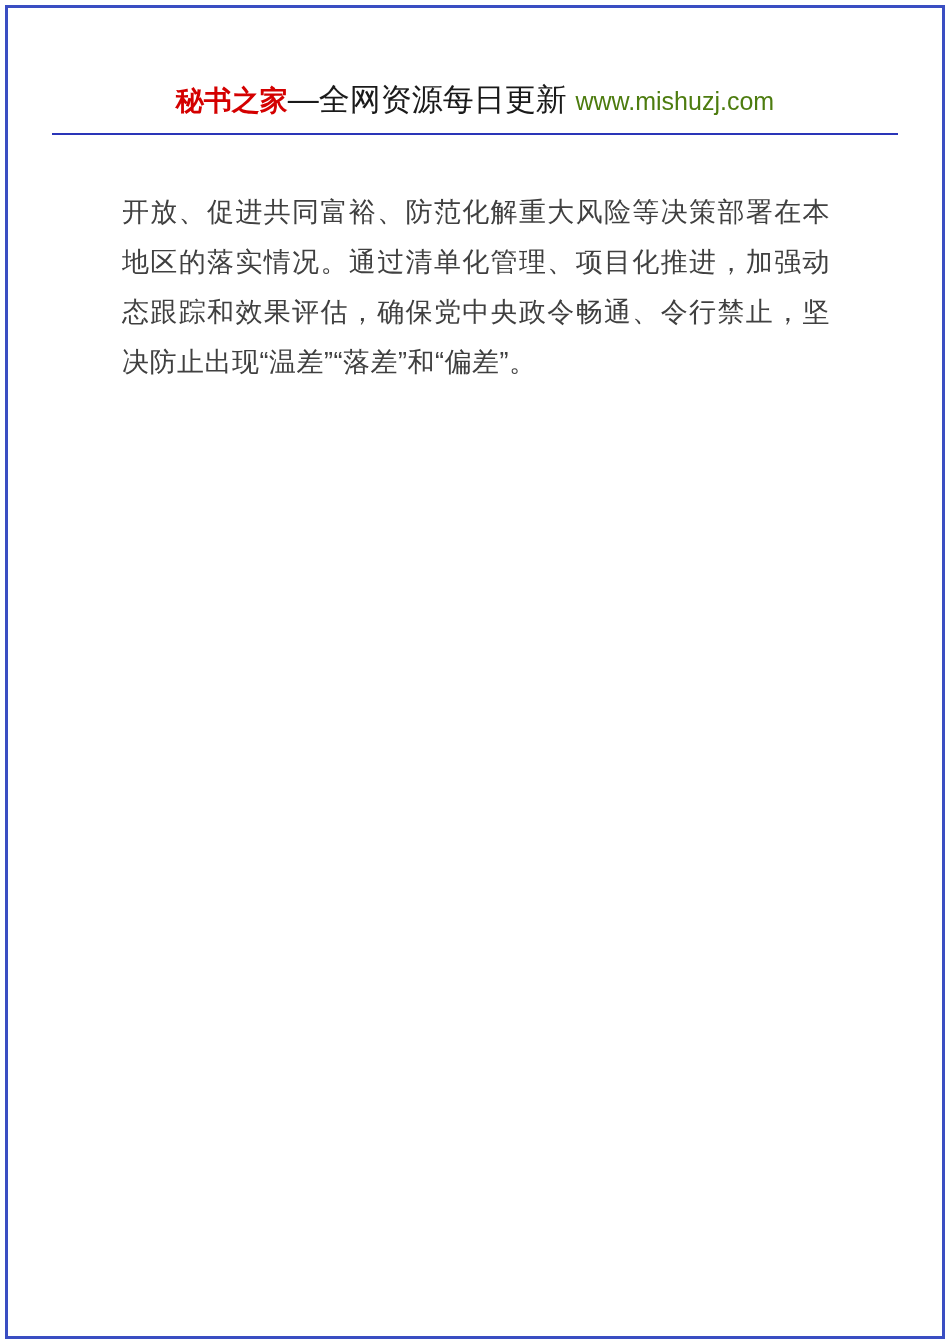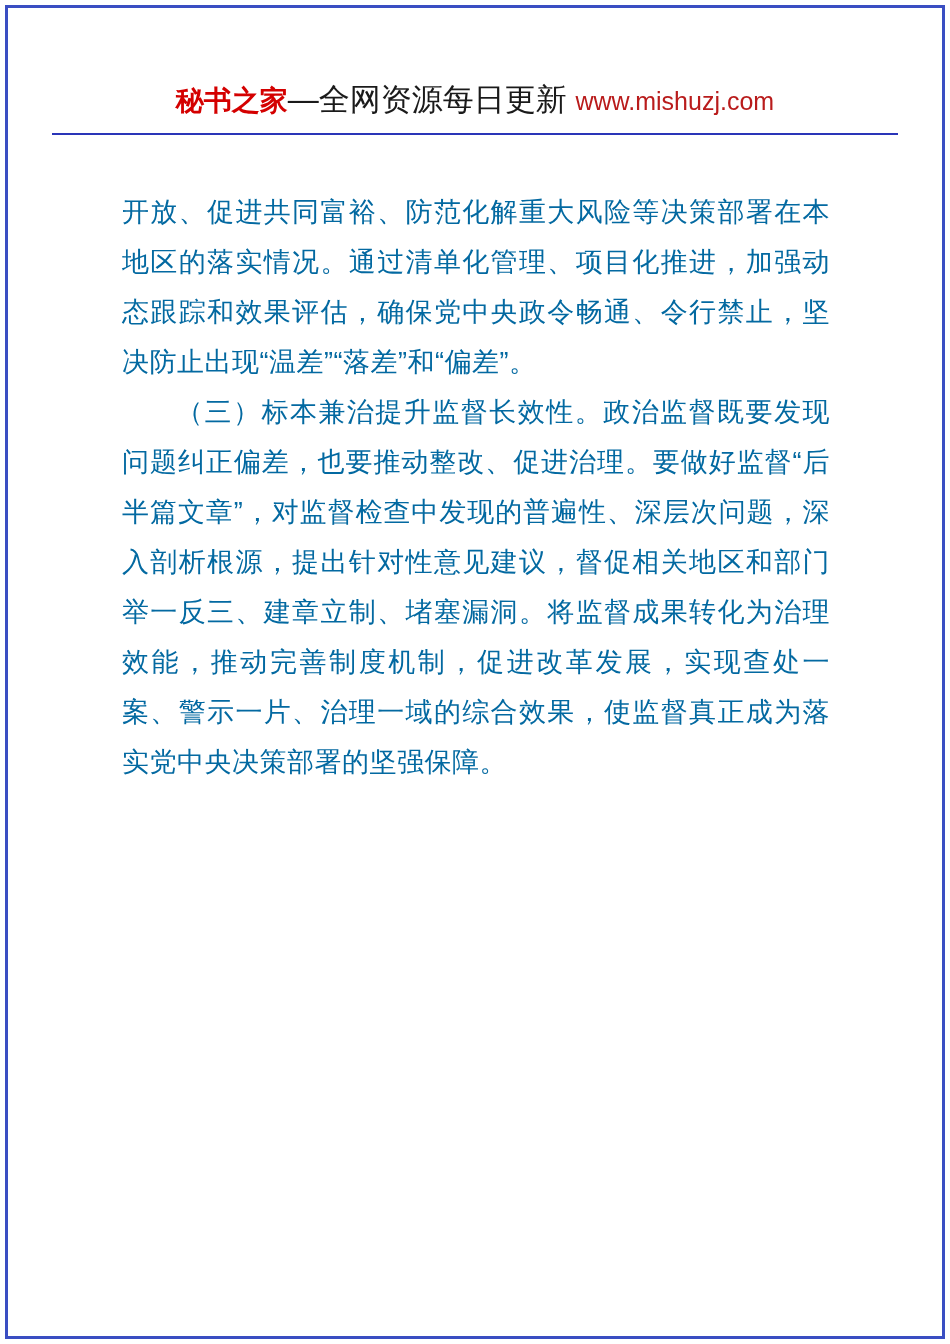--- a/index.html
+++ b/index.html
@@ -31,36 +31,36 @@
     color: #d40000;
     font-weight: bold;
     font-size: 28px;
     font-family: "Liberation Serif", "DejaVu Serif", serif;
   }
   .header .tagline {
     color: #1a1a1a;
     font-size: 31px;
   }
   .header .url {
-    color: #b91c1c;
+    color: #4d7c0f;
     font-size: 25px;
     cursor: pointer;
   }
   .header-rule {
     border: none;
     border-top: 2px solid #2a35b8;
     margin: 16px 52px 0 52px;
     height: 0;
   }
   .content {
     margin: 52px 120px 0 122px;
   }
   .content p {
     margin: 0;
-    color: #0369a1;
+    color: #404040;
     font-size: 27px;
     line-height: 50px;
     text-align: justify;
     letter-spacing: 0.5px;
     font-weight: 500;
   }
   .content p.indent {
     text-indent: 2em;
   }
 </style>
@@ -70,14 +70,13 @@
 <div class="page-border"></div>
 
 <div class="header">
   <span class="site-name">秘书之家</span><span class="tagline">—全网资源每日更新 </span><span class="url">www.mishuzj.com</span>
 </div>
 
 <hr class="header-rule">
 
 <div class="content">
   <p>开放、促进共同富裕、防范化解重大风险等决策部署在本地区的落实情况。通过清单化管理、项目化推进，加强动态跟踪和效果评估，确保党中央政令畅通、令行禁止，坚决防止出现“温差”“落差”和“偏差”。</p>
-  <p class="indent">（三）标本兼治提升监督长效性。政治监督既要发现问题纠正偏差，也要推动整改、促进治理。要做好监督“后半篇文章”，对监督检查中发现的普遍性、深层次问题，深入剖析根源，提出针对性意见建议，督促相关地区和部门举一反三、建章立制、堵塞漏洞。将监督成果转化为治理效能，推动完善制度机制，促进改革发展，实现查处一案、警示一片、治理一域的综合效果，使监督真正成为落实党中央决策部署的坚强保障。</p>
 </div>
 
 </body></html>

